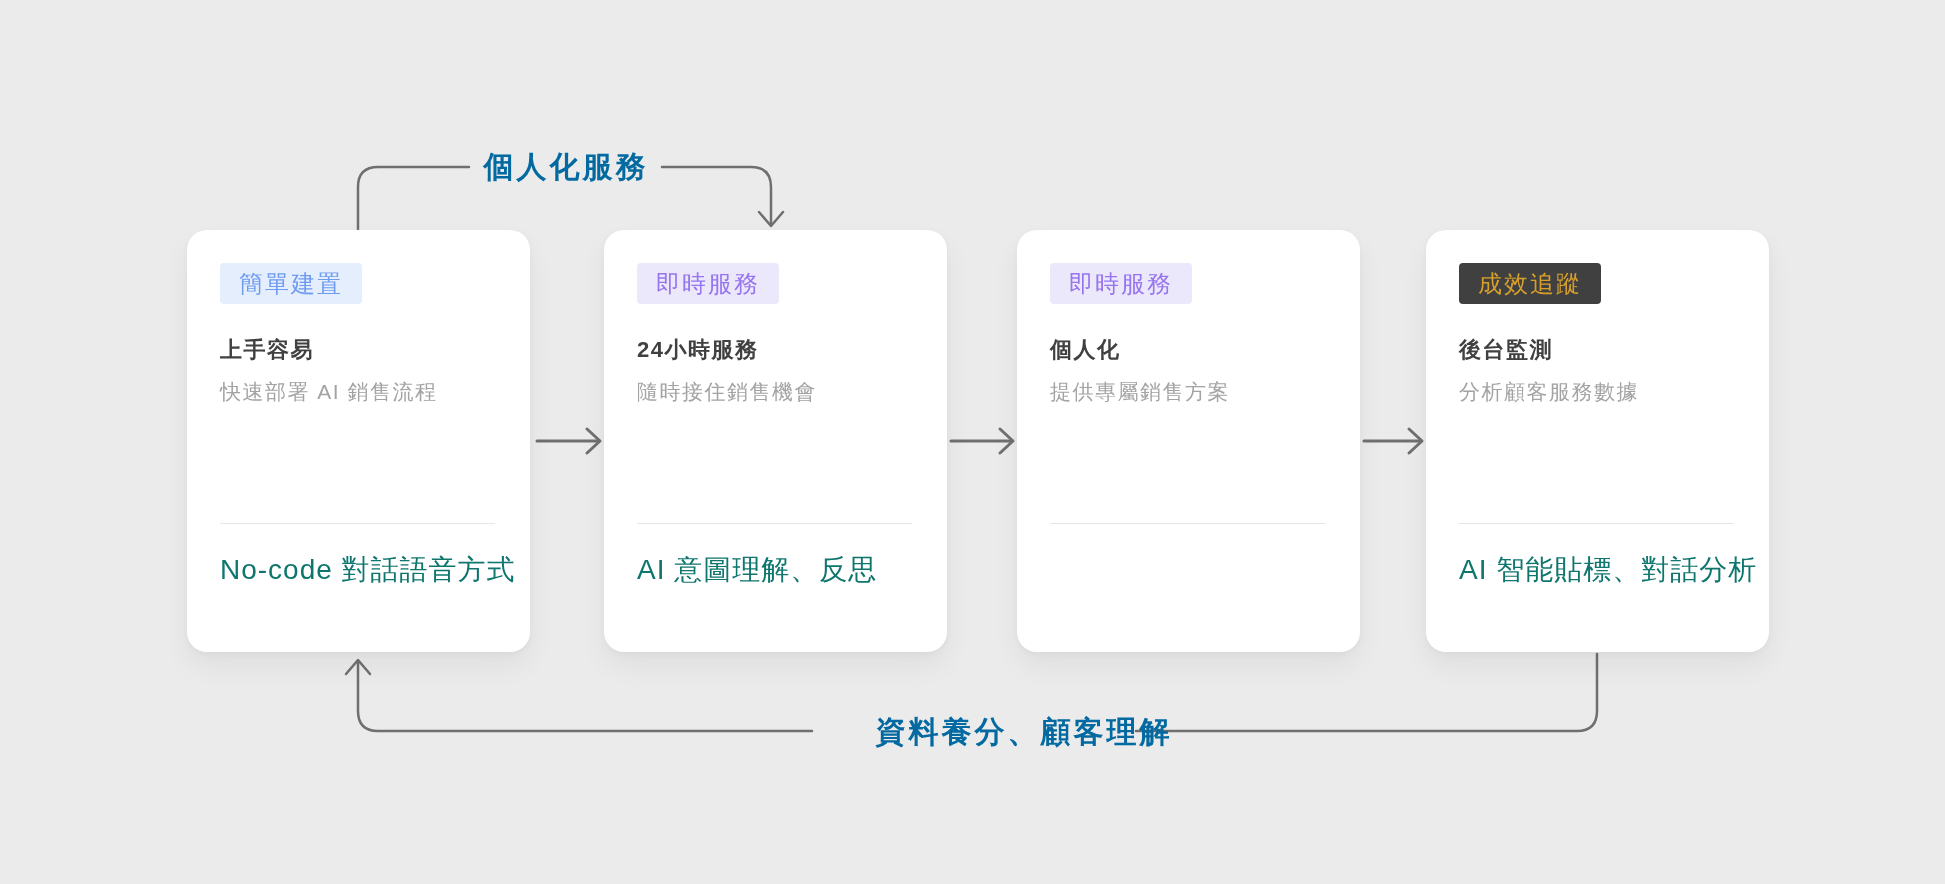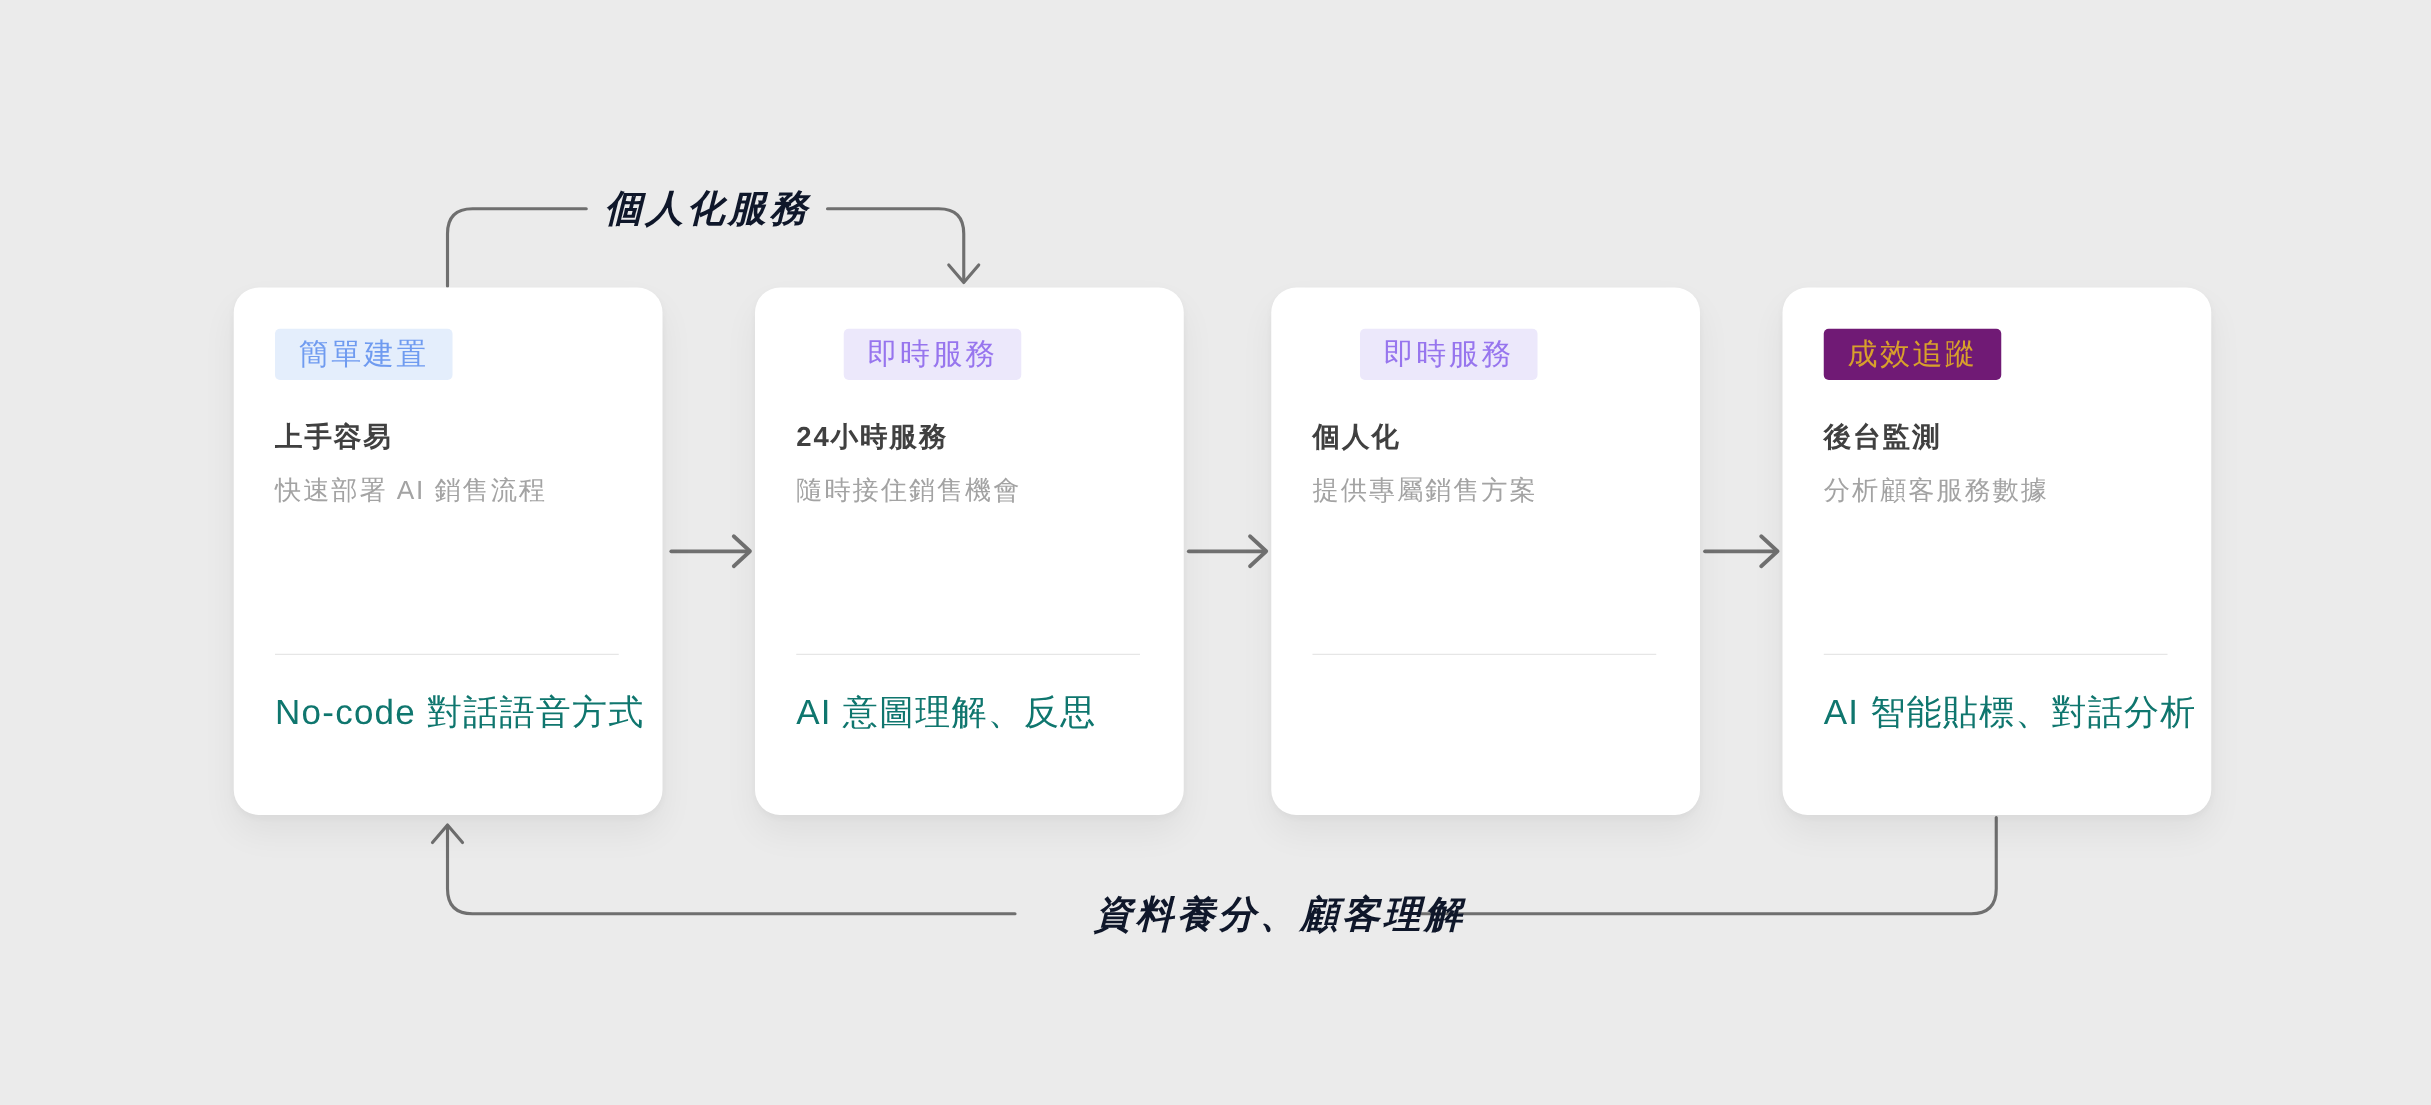--- a/index.html
+++ b/index.html
@@ -34,22 +34,22 @@
 
   .badge {
     display: inline-block;
     font-size: 24px;
     line-height: 41px;
     padding: 0 19px;
     border-radius: 4px;
     letter-spacing: 2px;
   }
   .badge--blue   { background: #e4eefc; color: #6f9bf0; }
-  .badge--purple { background: #ece8fb; color: #9775ee; margin-left: 38px; }
-  .badge--amber  { background: #701a75; color: #d8a02b; }
+  .badge--purple { background: #ece8fb; color: #9775ee; }
+  .badge--amber  { background: #404040; color: #d8a02b; }
 
   .card-title {
     margin-top: 31px;
     font-size: 22px;
     font-weight: 700;
     color: #404040;
     letter-spacing: 1.5px;
   }
   .card-subtitle {
     margin-top: 13px;
@@ -77,24 +77,23 @@
   }
   
   .card .card-footer { top: 321px; }
 
   
   .connector-label {
     position: absolute;
     transform: translate(-50%, -50%);
     font-size: 30px;
     font-weight: 600;
-    color: #0f172a;
+    color: #0369a1;
     letter-spacing: 3px;
     white-space: nowrap;
-    font-style: italic;
   }
   .connector-label--top    { left: 566px;  top: 167px; }
   .connector-label--bottom { left: 980px;  top: 732px; margin-left: 44px; }
 
   
   .overlay {
     position: absolute;
     left: 0; top: 0;
     width: 1945px;
     height: 884px;

